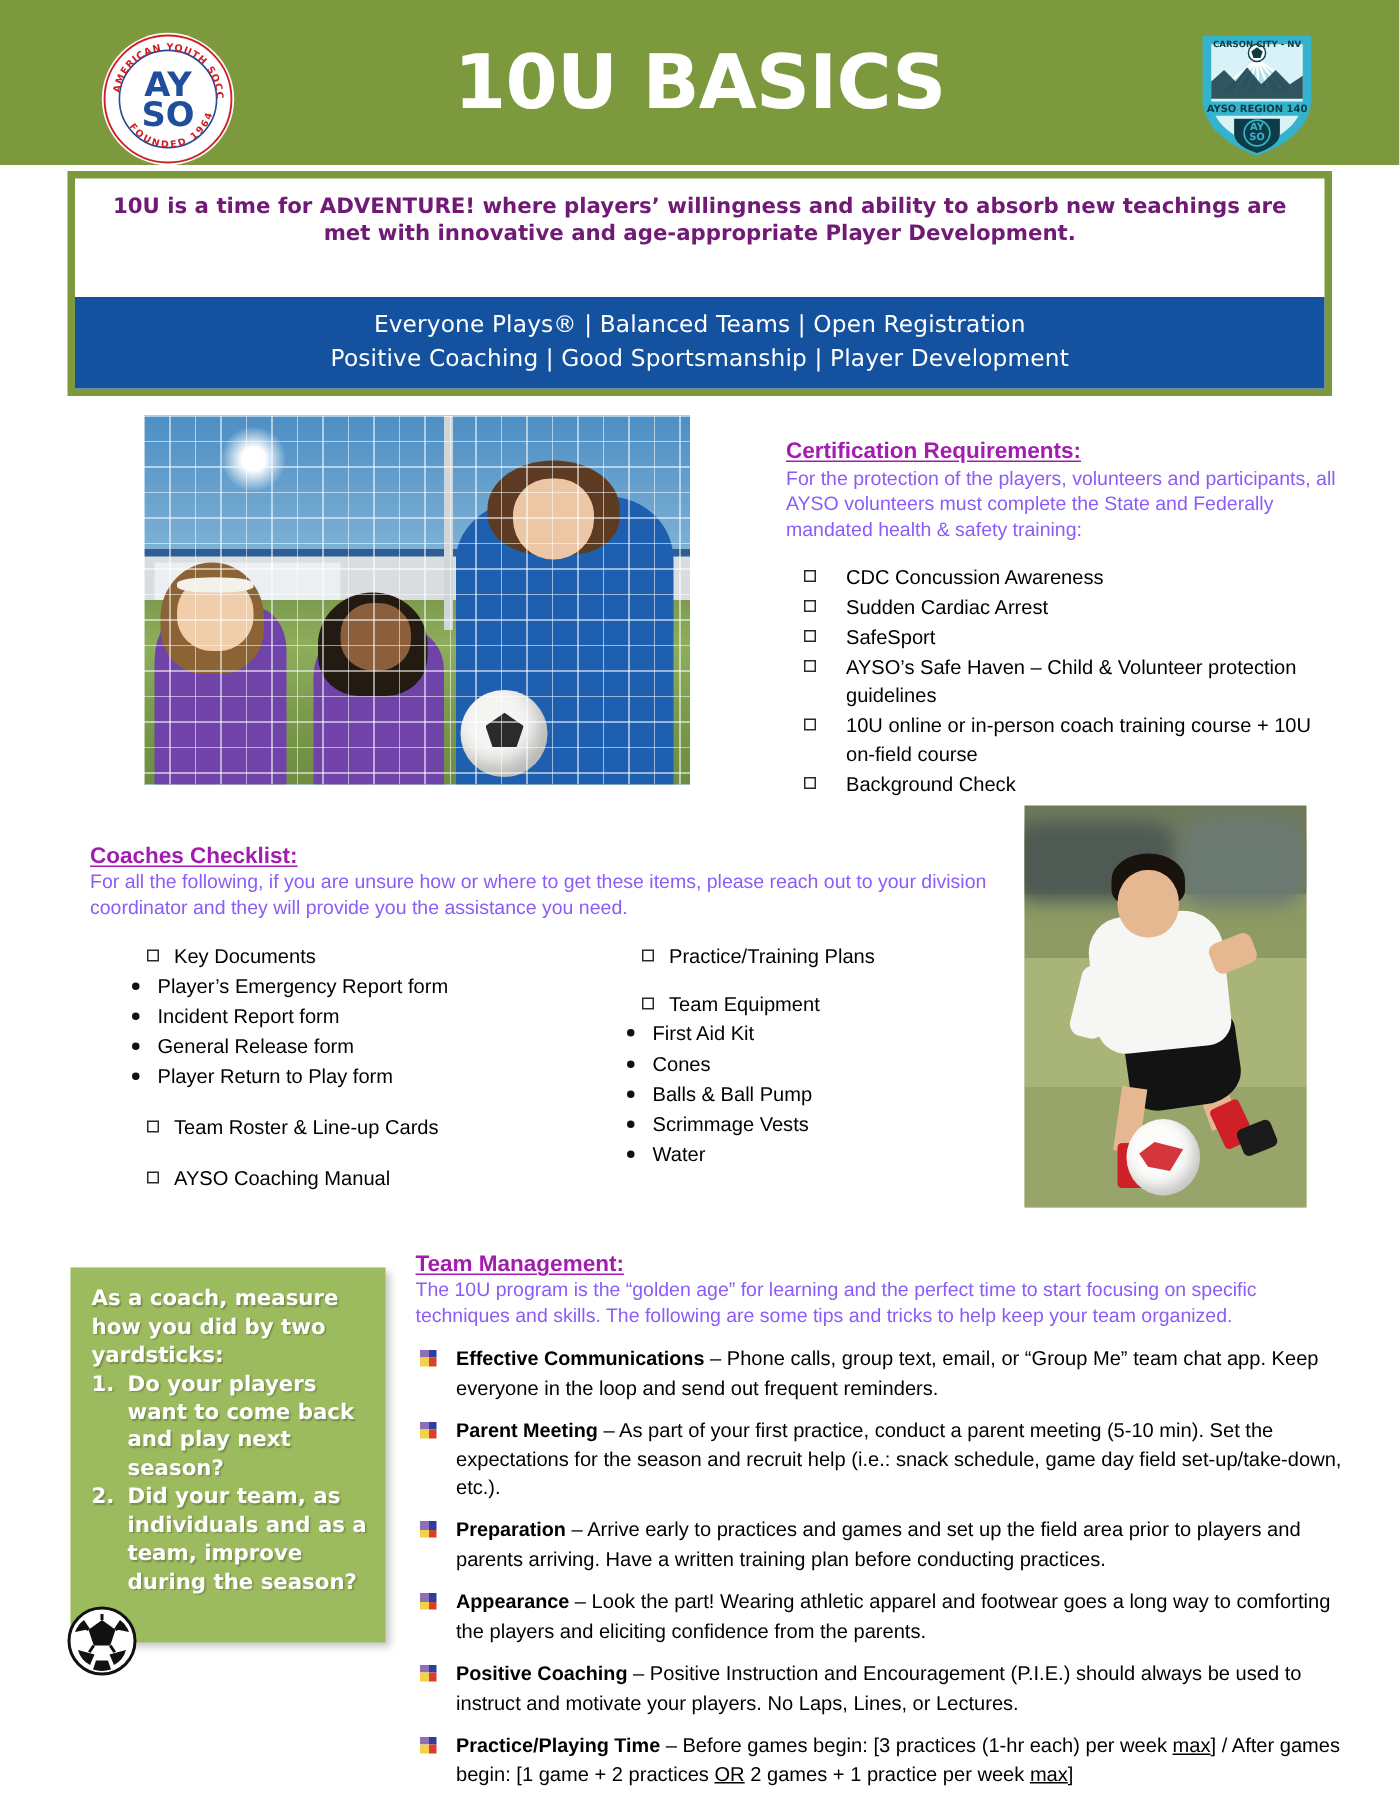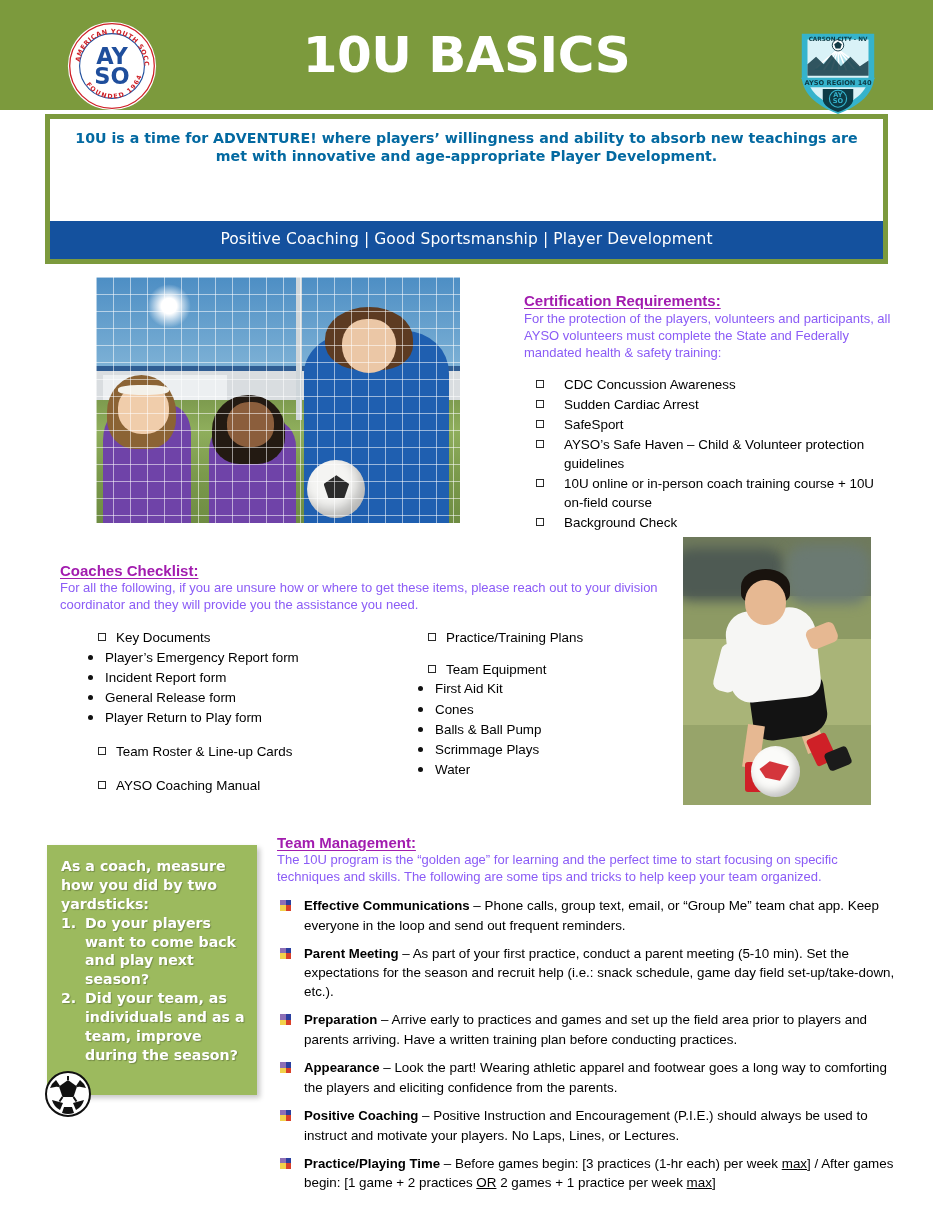--- a/index.html
+++ b/index.html
@@ -22,41 +22,41 @@
   .header-title{
     font-family:"DejaVu Sans", sans-serif;
     font-weight:bold;
     font-size:50px;
     letter-spacing:-0.5px;
     color:#ffffff;
     line-height:1;
     text-align:center;
   }
   .logo-left{ position:absolute; left:67px; top:21px; width:90px; height:90px; }
-  .logo-right{ position:absolute; left:797px; top:26px; width:82px; height:90px; }
+  .logo-right{ position:absolute; left:797px; top:16px; width:82px; height:90px; }
 
   
   .banner-wrap{
     position:absolute; left:45px; top:114px; width:843px; height:150px;
     border:5px solid #7c9a3d;
     background:#ffffff;
     padding:0;
   }
   .banner-top{
     padding:10px 14px 8px 14px;
     text-align:center;
   }
   .banner-line1{
     font-family:"DejaVu Sans", sans-serif;
     font-weight:bold; font-size:17px; color:#14519e;
     margin-bottom:4px;
   }
   .banner-line2{
     font-family:"DejaVu Sans", sans-serif;
-    font-weight:bold; font-size:14.2px; color:#0369a1; line-height:1.28;
+    font-weight:bold; font-size:14.2px; color:#701a75; line-height:1.28;
     padding:0 4px;
   }
   .banner-blue{
     background:#14519e;
     color:#ffffff;
     text-align:center;
     padding:7px 4px 9px 4px;
     position:absolute; left:0; right:0; bottom:0;
   }
   .banner-blue div{
@@ -264,20 +264,21 @@
     <text x="43" y="74" text-anchor="middle" fill="#35b3cc" font-size="7" font-weight="bold" font-family="DejaVu Sans, sans-serif">AY</text>
     <text x="43" y="81" text-anchor="middle" fill="#35b3cc" font-size="7" font-weight="bold" font-family="DejaVu Sans, sans-serif">SO</text>
   </svg>
 </div>
 
 <div class="banner-wrap">
   <div class="banner-top">
     <div class="banner-line2">10U is a time for ADVENTURE! where players’ willingness and ability to absorb new teachings are met with innovative and age-appropriate Player Development.</div>
   </div>
   <div class="banner-blue">
+    <div>Everyone Plays®  |  Balanced Teams  |  Open Registration</div>
     <div>Positive Coaching  |  Good Sportsmanship  |  Player Development</div>
   </div>
 </div>
 
 <div class="photo1">
   <div class="p1-sky"></div>
   <div class="p1-bldg"></div>
   <div class="p1-bldg2"></div>
   <div class="p1-grass"></div>
   <div class="p1-sun"></div>
@@ -395,21 +396,21 @@
         <li>
             <span class="dot"></span>
             <span>Cones</span>
           </li>
         <li>
             <span class="dot"></span>
             <span>Balls &amp; Ball Pump</span>
           </li>
         <li>
             <span class="dot"></span>
-            <span>Scrimmage Plays</span>
+            <span>Scrimmage Vests</span>
           </li>
         <li>
             <span class="dot"></span>
             <span>Water</span>
           </li>
       </ul>
     </div>
   </div>
 </div>
 

